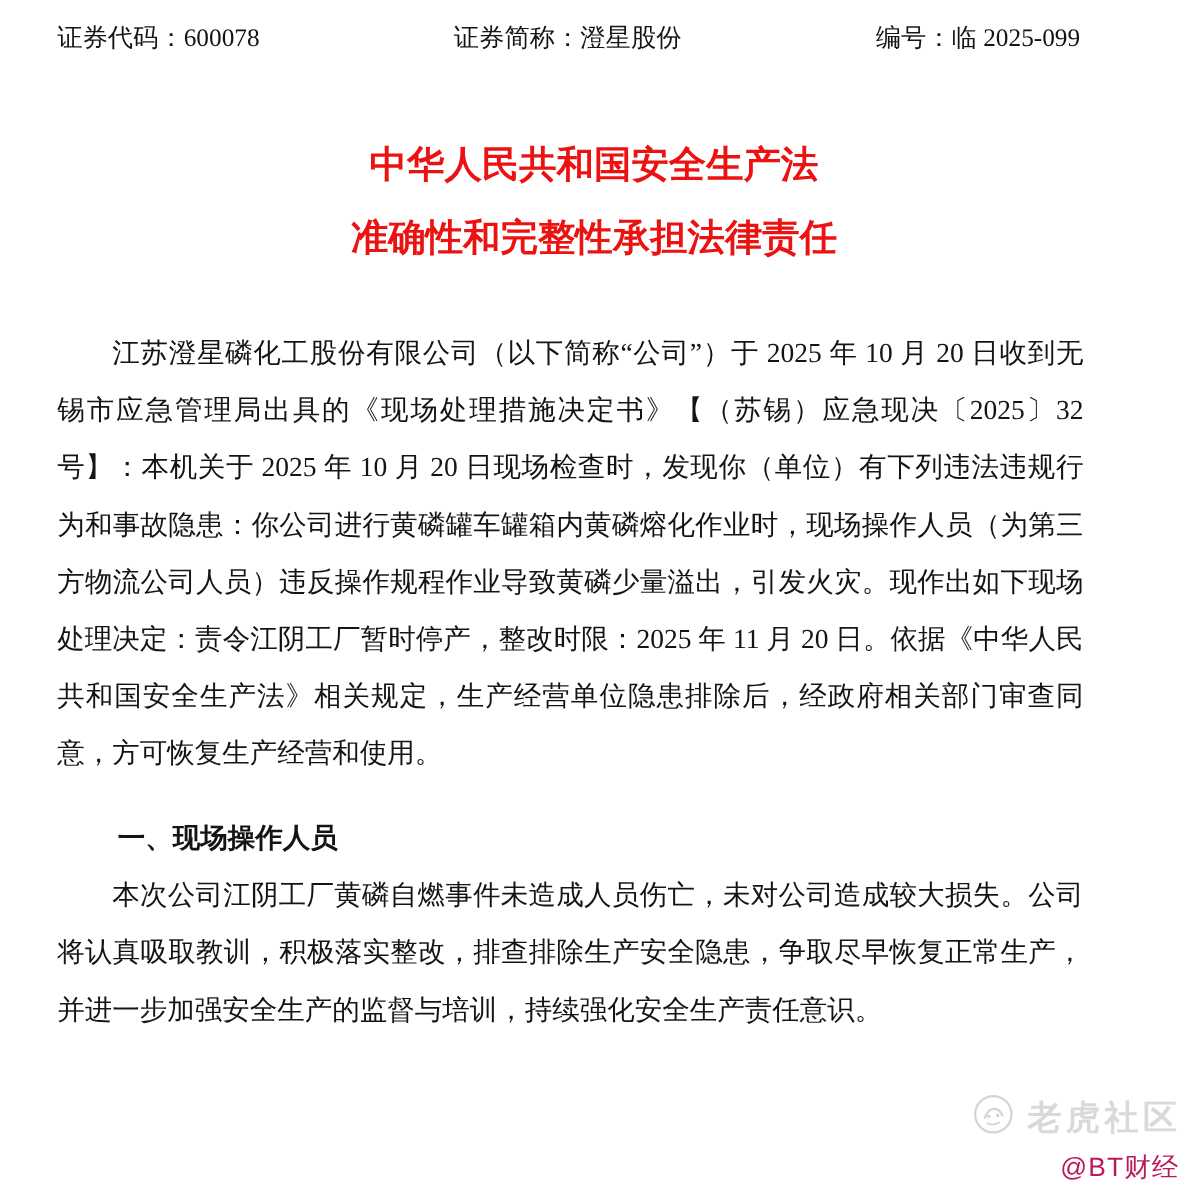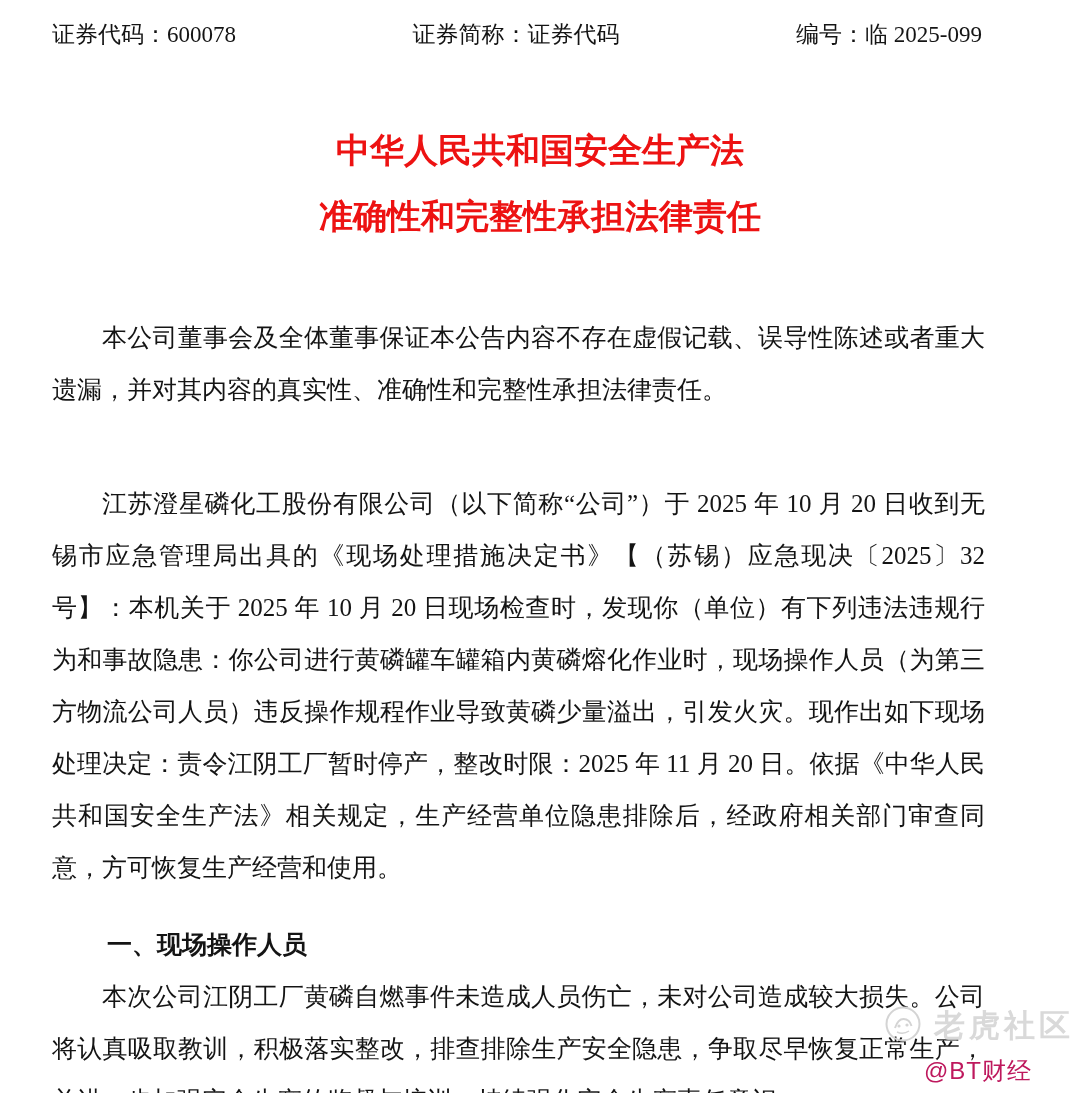--- a/index.html
+++ b/index.html
@@ -50,23 +50,23 @@
     margin-left: 52px;
     margin-right: 95px;
     font-size: 25px;
     line-height: 52px;
     font-weight: bold;
     text-indent: 2.2em;
   }
   .watermark {
     position: absolute;
     right: 6px;
-    bottom: 6px;
+    bottom: 16px;
     font-family: "Liberation Sans", "DejaVu Sans", sans-serif;
-    text-align: center;
+    text-align: right;
     pointer-events: none;
   }
   .watermark-row1 {
     display: flex;
     align-items: center;
     gap: 12px;
     justify-content: flex-end;
   }
   .watermark-community {
     color: #d9d9d9;
@@ -82,30 +82,29 @@
     padding-right: 2px;
   }
 </style>
 </head>
 <body>
 
 <div class="page">
 
   <div class="doc-header">
     <span>证券代码：600078</span>
-    <span>证券简称：证券代码</span>
+    <span>证券简称：澄星股份</span>
     <span>编号：临 2025-099</span>
   </div>
 
   <div class="doc-title">
     <div class="title-line1">中华人民共和国安全生产法</div>
     <div class="title-line2">准确性和完整性承担法律责任</div>
   </div>
 
-  <p class="body-text statement">本公司董事会及全体董事保证本公告内容不存在虚假记载、误导性陈述或者重大遗漏，并对其内容的真实性、准确性和完整性承担法律责任。</p>
 
   <p class="body-text para para-main">江苏澄星磷化工股份有限公司（以下简称“公司”）于 2025 年 10 月 20 日收到无锡市应急管理局出具的《现场处理措施决定书》【（苏锡）应急现决〔2025〕32 号】：本机关于 2025 年 10 月 20 日现场检查时，发现你（单位）有下列违法违规行为和事故隐患：你公司进行黄磷罐车罐箱内黄磷熔化作业时，现场操作人员（为第三方物流公司人员）违反操作规程作业导致黄磷少量溢出，引发火灾。现作出如下现场处理决定：责令江阴工厂暂时停产，整改时限：2025 年 11 月 20 日。依据《中华人民共和国安全生产法》相关规定，生产经营单位隐患排除后，经政府相关部门审查同意，方可恢复生产经营和使用。</p>
 
   <div class="section-heading">一、现场操作人员</div>
 
   <p class="body-text para" style="margin-top:0;">本次公司江阴工厂黄磷自燃事件未造成人员伤亡，未对公司造成较大损失。公司将认真吸取教训，积极落实整改，排查排除生产安全隐患，争取尽早恢复正常生产，并进一步加强安全生产的监督与培训，持续强化安全生产责任意识。</p>
 
   <div class="watermark">
     <div class="watermark-row1">
       <span>

